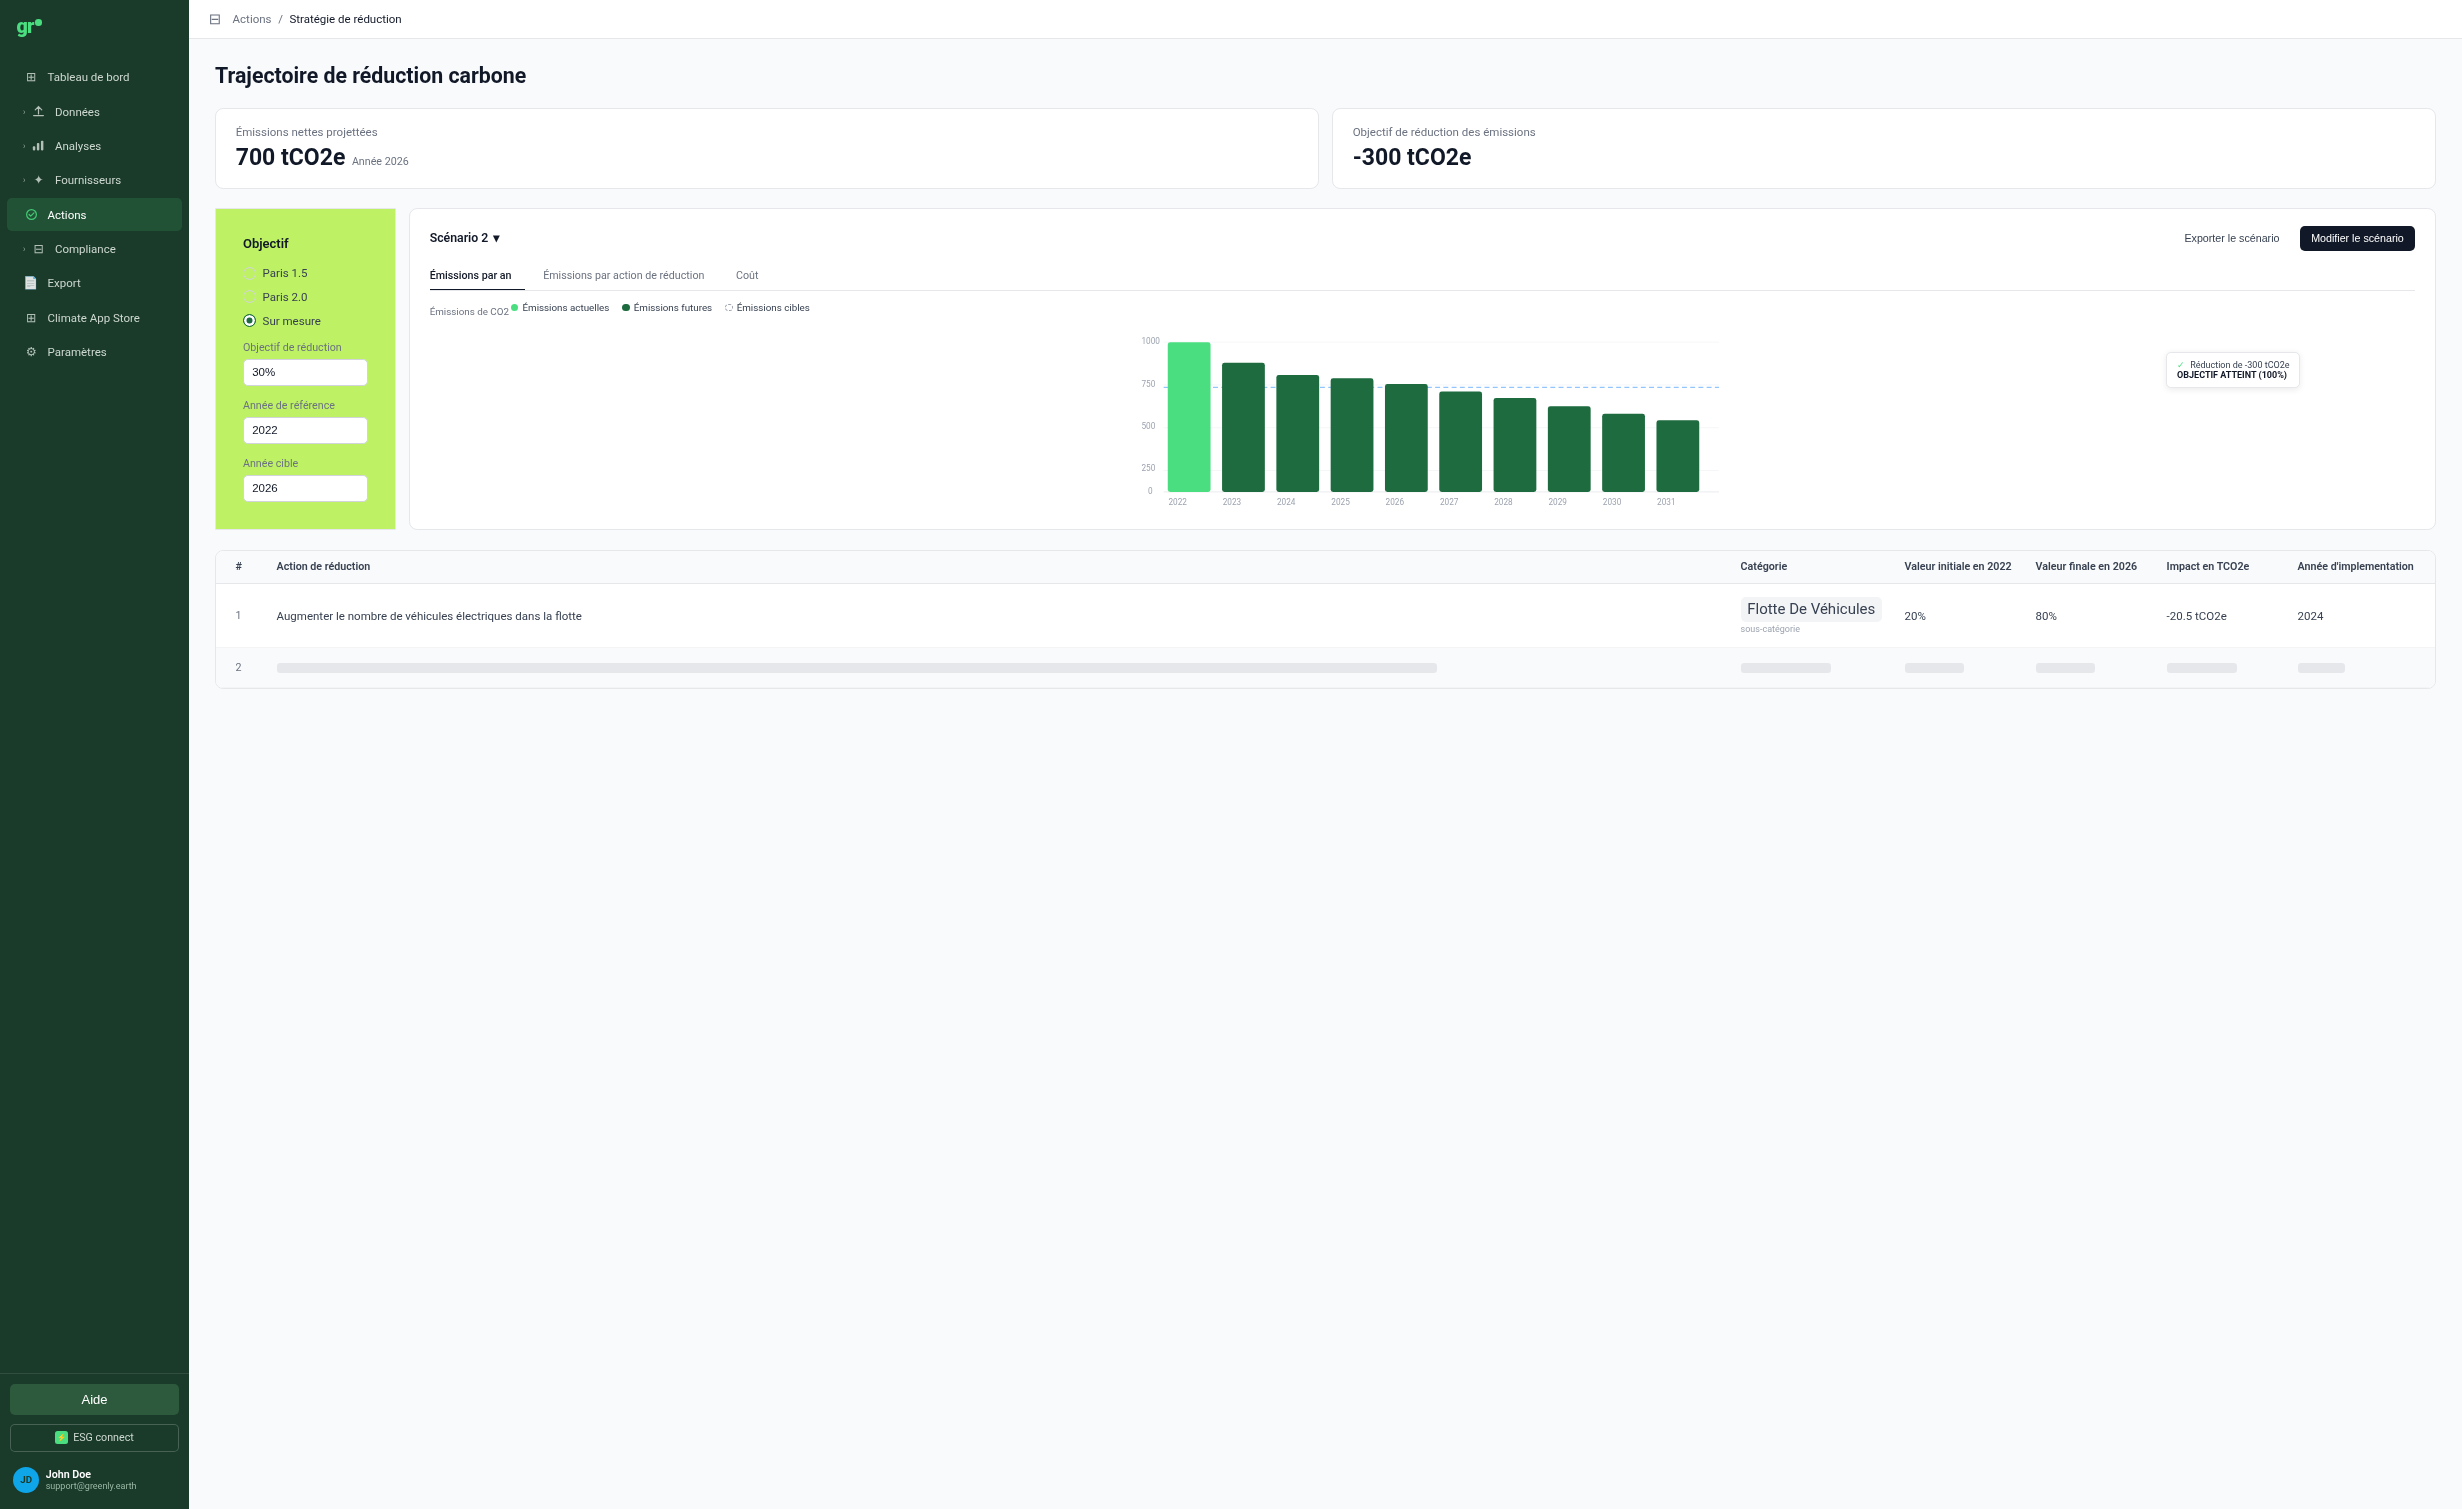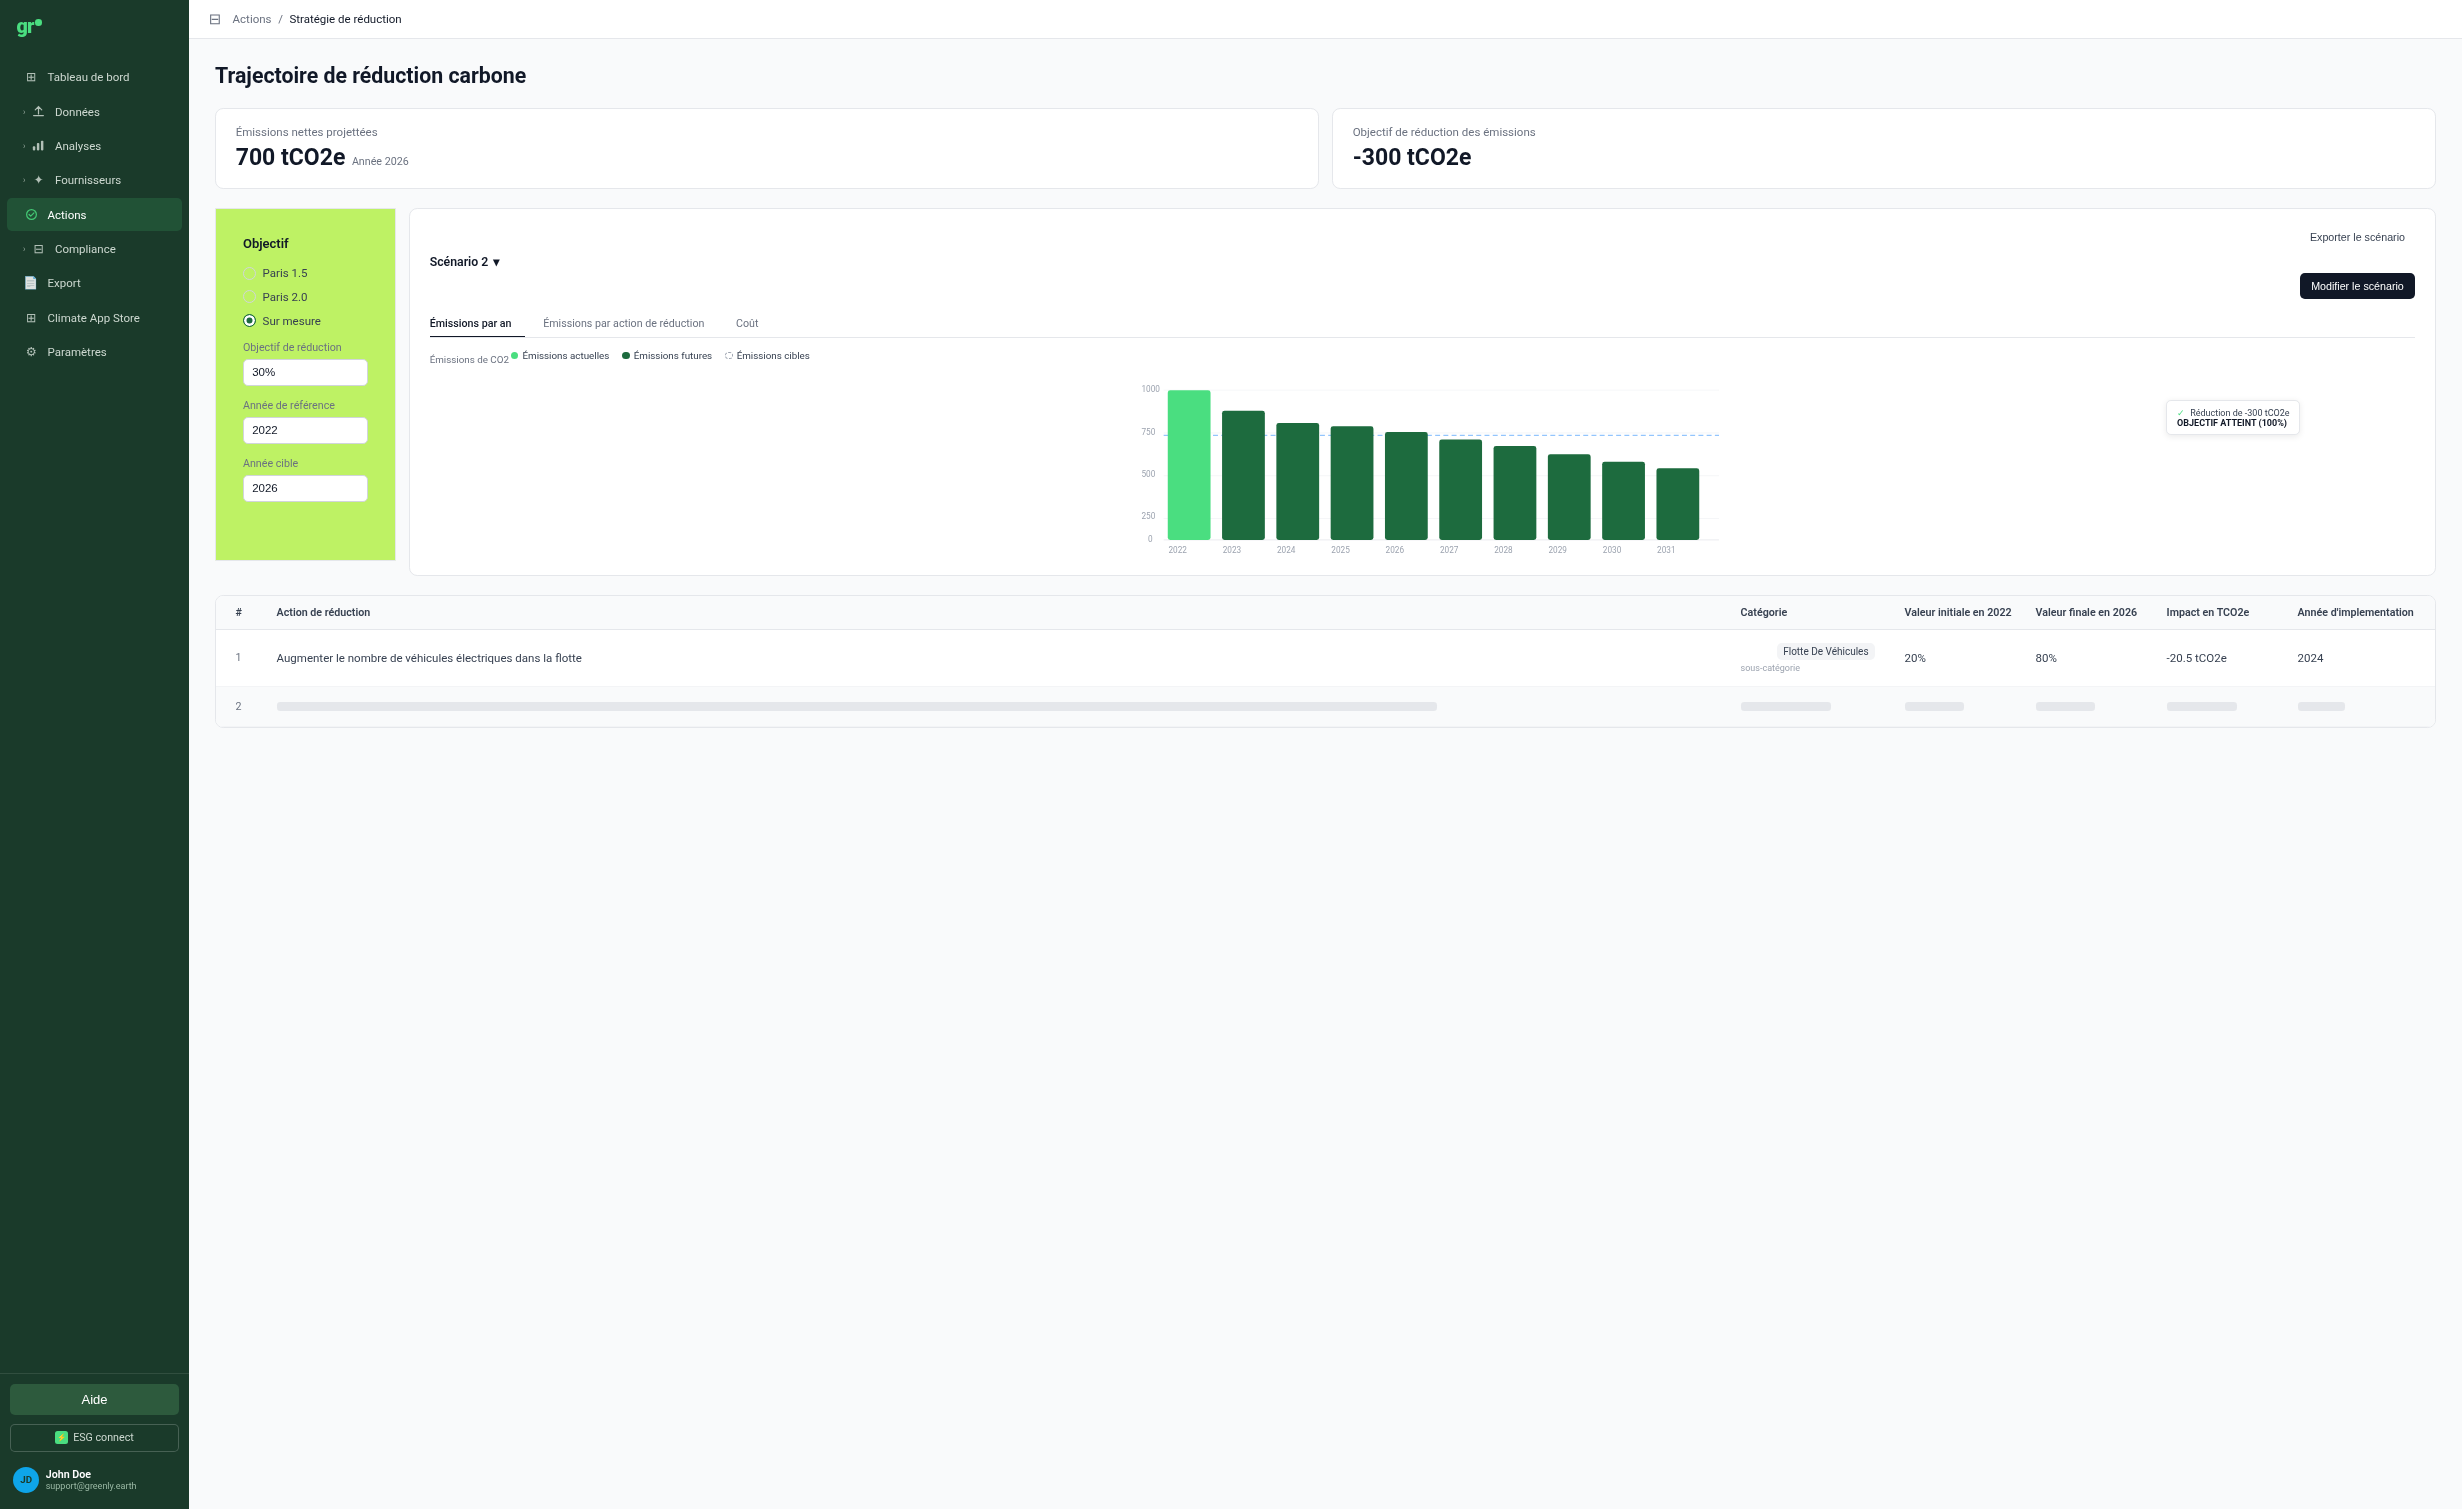--- a/index.html
+++ b/index.html
@@ -273,22 +273,21 @@
       align-items: center;
       gap: 4.9px;
       font-size: 12.3px;
       font-weight: 600;
       color: #111827;
       cursor: pointer;
     }
     .chart-actions {
       display: flex;
       align-items: center;
-      gap: 26px;
-      flex-direction: column;
+      gap: 12px;
     }
     .export-btn {
       font-size: 10.7px;
       color: #374151;
       background: none;
       border: none;
       cursor: pointer;
       padding: 4.9px 8.2px;
     }
     .modify-btn {
@@ -403,24 +402,23 @@
       font-size: 11.5px;
       color: #374151;
       align-items: center;
     }
     .table-cell { padding: 0 6.6px; }
     .table-num { color: #6b7280; font-size: 10.7px; }
     .category-badge {
       background: #f3f4f6;
       border-radius: 4.9px;
       padding: 3.3px 6.6px;
-      font-size: 10px;
+      font-size: 15px;
       color: #374151;
       display: inline-block;
-      margin-left: 36px;
     }
     .subcategory-label { font-size: 9px; color: #9ca3af; margin-top: 2.5px; }
     .row-2 {
       background: #f9fafb;
     }
     .loading-bar {
       height: 9.8px;
       background: #e5e7eb;
       border-radius: 3.3px;
       width: 80%;

